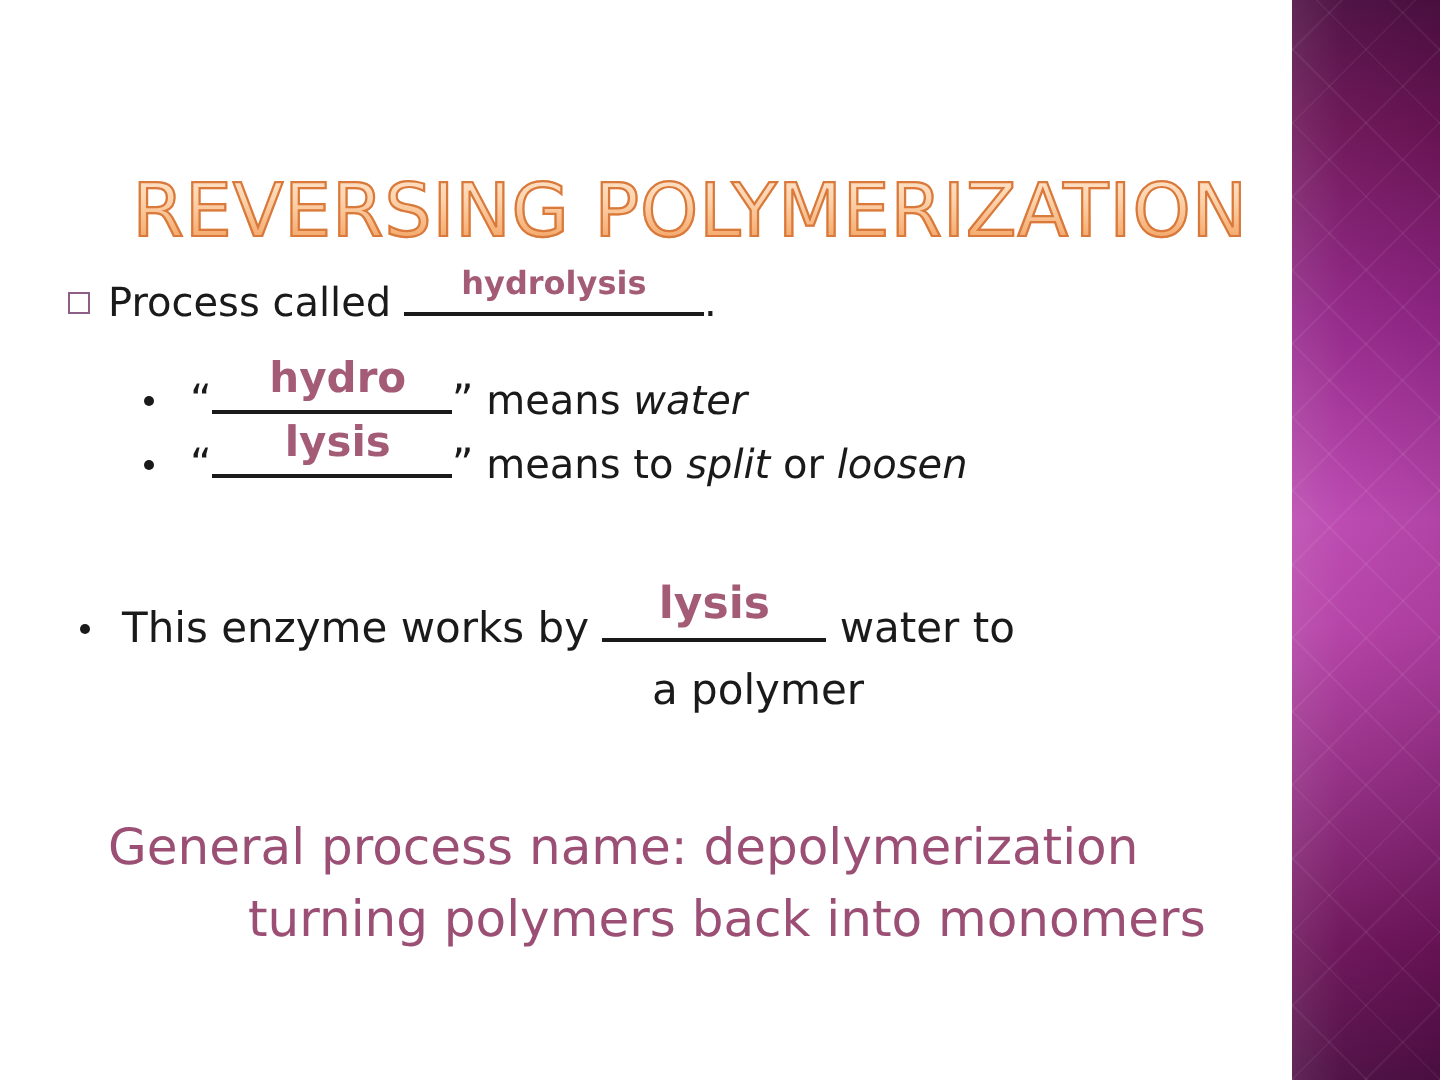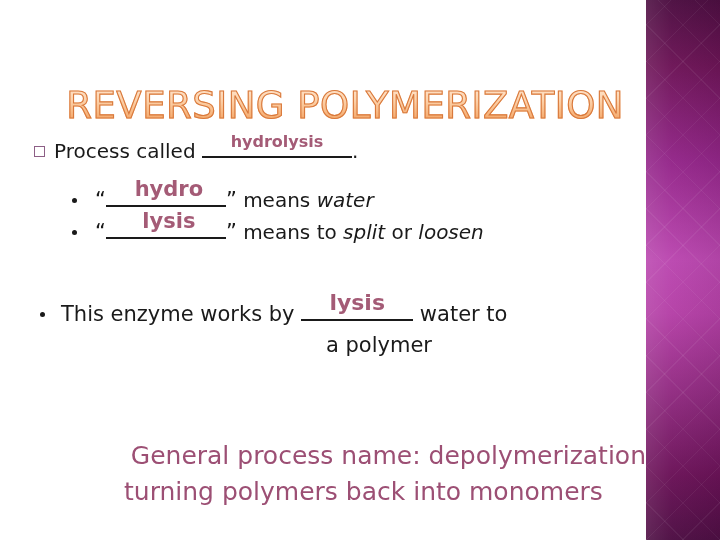--- a/index.html
+++ b/index.html
@@ -217,21 +217,21 @@
     position: absolute;
     left: 46px;
     top: 406px;
     width: 600px;
     font-family: "DejaVu Sans", sans-serif;
     font-size: 25px;
     line-height: 36px;
     color: #9c4f74;
     font-weight: 400;
   }
-  #summary .line-a { display: block; text-align: right; padding-left: 8px; margin-top: 32px; }
+  #summary .line-a { display: block; text-align: left; padding-left: 8px; }
   #summary .line-b { display: block; text-align: left; padding-left: 78px; }
 </style>
 </head>
 <body>
 
 <div id="slide">
 
   <div id="side-panel">
     <div class="lattice"></div>
     <div class="sheen"></div>

